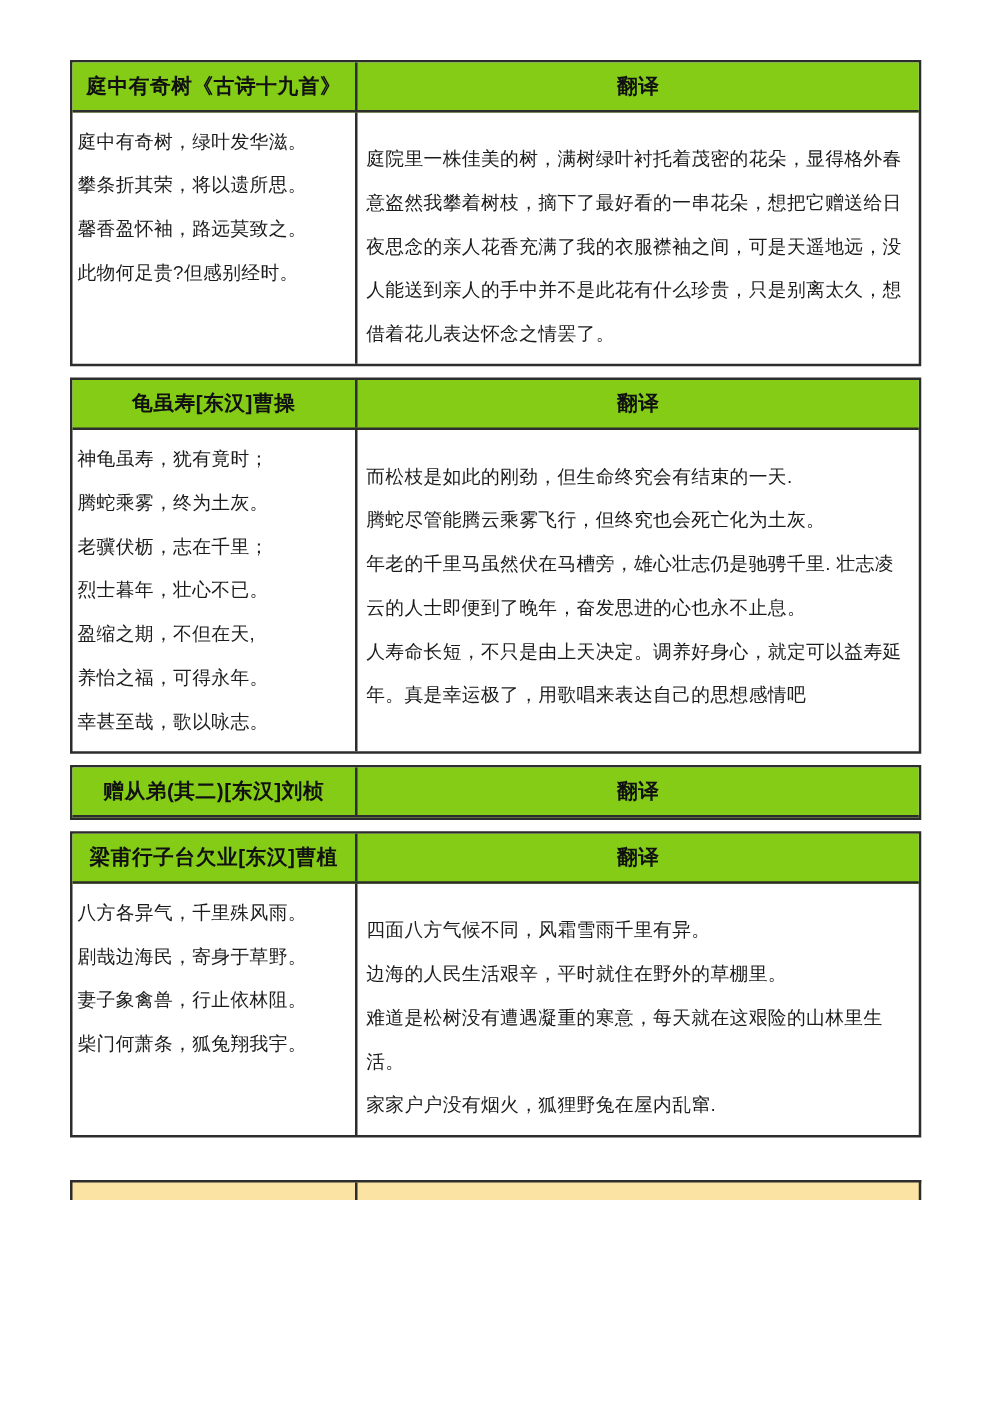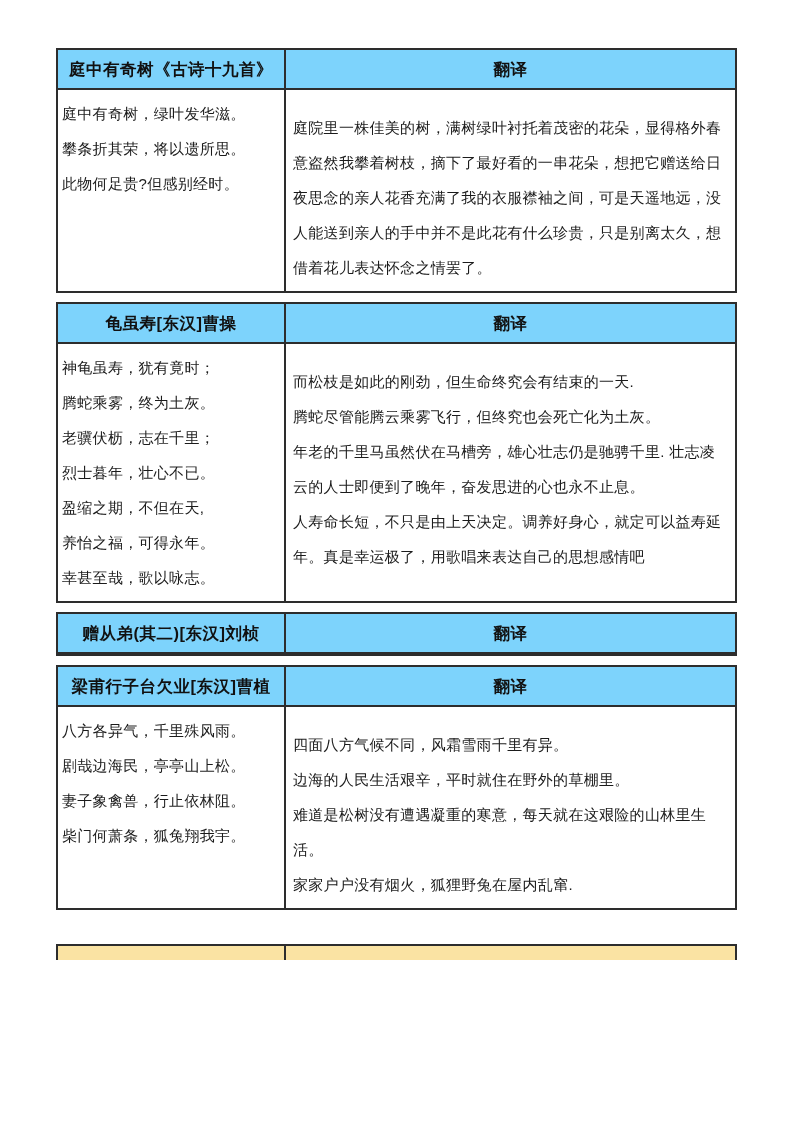--- a/index.html
+++ b/index.html
@@ -12,21 +12,21 @@
   }
   .page { padding: 48px 56px 0 56px; }
 
   .ptable {
     border: 2px solid #2d2d2d;
     margin-bottom: 9px;
     background: #ffffff;
   }
   .row { display: grid; grid-template-columns: 228px 1fr; }
   .hdr {
-    background: #7dd3fc;
+    background: #84cc16;
     border-bottom: 2px solid #2d2d2d;
   }
   .hdr .cell {
     text-align: center;
     font-weight: 700;
     font-size: 16.5px;
     line-height: 36px;
     padding: 1px 2px;
     color: #111111;
     letter-spacing: 0.5px;
@@ -67,20 +67,21 @@
 
   <section class="ptable">
     <div class="row hdr">
       <div class="cell lcell">庭中有奇树《古诗十九首》</div>
       <div class="cell">翻译</div>
     </div>
     <div class="row bdy">
       <div class="poem-cell lcell">
         <p>庭中有奇树，绿叶发华滋。</p>
         <p>攀条折其荣，将以遗所思。</p>
+        <p>馨香盈怀袖，路远莫致之。</p>
         <p>此物何足贵?但感别经时。</p>
       </div>
       <div class="trans-cell">
         <p>庭院里一株佳美的树，满树绿叶衬托着茂密的花朵，显得格外春意盗然我攀着树枝，摘下了最好看的一串花朵，想把它赠送给日夜思念的亲人花香充满了我的衣服襟袖之间，可是天遥地远，没人能送到亲人的手中并不是此花有什么珍贵，只是别离太久，想借着花儿表达怀念之情罢了。</p>
       </div>
     </div>
   </section>
 
   <section class="ptable">
     <div class="row hdr">
@@ -114,21 +115,21 @@
   </section>
 
   <section class="ptable">
     <div class="row hdr">
       <div class="cell lcell">梁甫行子台欠业[东汉]曹植</div>
       <div class="cell">翻译</div>
     </div>
     <div class="row bdy">
       <div class="poem-cell lcell">
         <p>八方各异气，千里殊风雨。</p>
-        <p>剧哉边海民，亭亭山上松。</p>
+        <p>剧哉边海民，寄身于草野。</p>
         <p>妻子象禽兽，行止依林阻。</p>
         <p>柴门何萧条，狐兔翔我宇。</p>
       </div>
       <div class="trans-cell">
         <p>四面八方气候不同，风霜雪雨千里有异。</p>
         <p>边海的人民生活艰辛，平时就住在野外的草棚里。</p>
         <p>难道是松树没有遭遇凝重的寒意，每天就在这艰险的山林里生活。</p>
         <p>家家户户没有烟火，狐狸野兔在屋内乱窜.</p>
       </div>
     </div>

